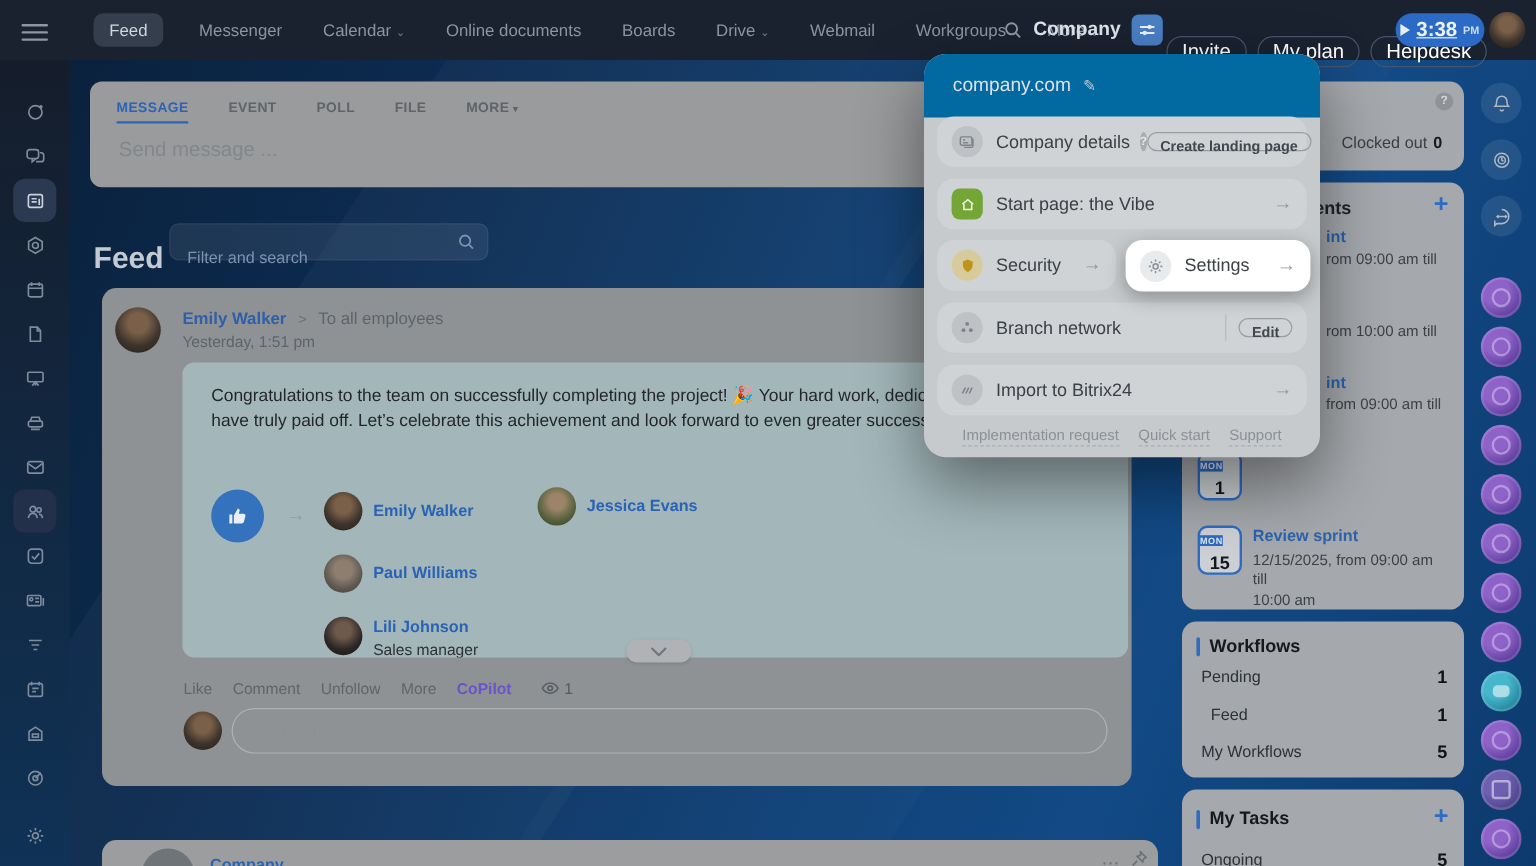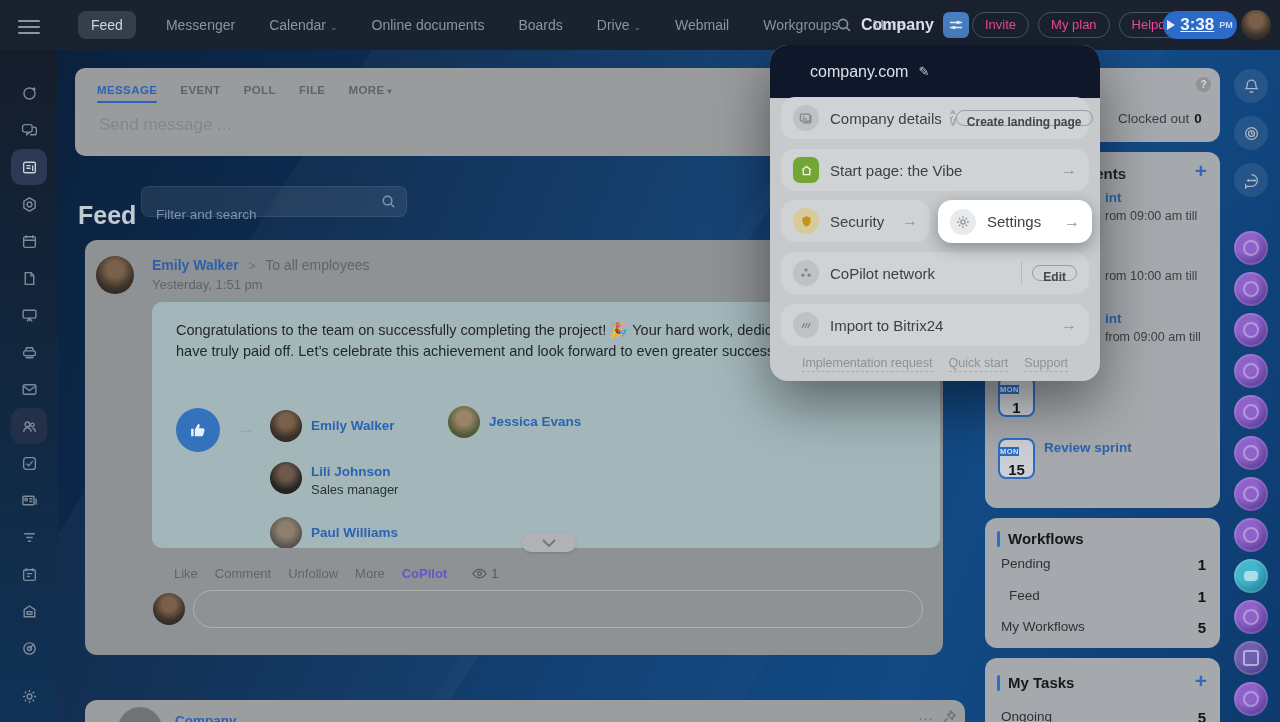--- a/index.html
+++ b/index.html
@@ -16,40 +16,40 @@
   .burger span{display:block;height:2px;background:#8c97a4;margin:4px 0;border-radius:1px;}
   .nav{position:absolute;left:78px;top:0;height:50px;display:flex;align-items:center;gap:26px;}
   .nav-item{color:#8b95a1;font-size:14px;white-space:nowrap;cursor:pointer;padding:6px 4px;border-radius:8px;}
   .nav-item.active{background:#343e4c;color:#cfd6de;padding:6px 13px;}
   .nav-item .chev{font-size:9px;margin-left:4px;opacity:.8;}
   .search-cluster{position:absolute;left:836px;top:0;height:50px;display:flex;align-items:center;gap:9px;}
   .search-cluster svg{display:block;}
   .search-query{color:#dfe5ec;font-size:16px;font-weight:bold;}
   .filter-btn{width:26px;height:26px;border-radius:6px;background:#4a7fc4;display:flex;align-items:center;justify-content:center;cursor:pointer;}
   .pill-row{position:absolute;left:972px;top:12px;display:flex;gap:9px;}
-  .tb-pill{height:24px;line-height:24px;padding:0 12px;border:1px solid #46536a;border-radius:13px;color:#ec4899;font-size:13px;cursor:pointer;white-space:nowrap;}
+  .tb-pill{height:24px;line-height:24px;padding:0 12px;border:1px solid #46536a;border-radius:13px;color:#ffffff;font-size:17px;cursor:pointer;white-space:nowrap;margin-top:18px;}
   .time-pill{position:absolute;left:1163px;top:11px;width:74px;height:28px;border-radius:14px;background:#2b6ac6;display:flex;align-items:center;justify-content:center;gap:5px;cursor:pointer;}
   .time-pill .play{width:0;height:0;border-left:8px solid #e9eef6;border-top:5px solid transparent;border-bottom:5px solid transparent;}
   .time-pill .t{color:#eef3f9;font-size:17px;font-weight:bold;text-decoration:underline;}
   .time-pill .mer{color:#cfdcef;font-size:9px;font-weight:bold;}
   .tb-avatar{position:absolute;left:1241px;top:10px;width:30px;height:30px;border-radius:50%;cursor:pointer;}
 
   
   .leftbar{position:absolute;left:0;top:50px;bottom:0;width:58px;background:linear-gradient(180deg,#151d2b,#0f3256);padding-top:24px;box-sizing:border-box;z-index:4;}
   .side-item{width:36px;height:36px;margin:1px auto;border-radius:10px;display:flex;align-items:center;justify-content:center;cursor:pointer;}
   .side-item svg{stroke:#7e8b9b;}
   .side-item.active{background:#2b3952;}
   .side-item.active svg{stroke:#c9d3de;}
   .side-item.soft{background:#22304a;}
   .side-item.push{margin-top:12px;}
 
   
   .card{position:absolute;background:#949697;border-radius:12px;}
   .composer{left:75px;top:68px;width:893px;height:88px;border-radius:10px;background:#999b9d;}
-  .tabs{position:absolute;left:22px;top:16px;display:flex;gap:23px;}
+  .tabs{position:absolute;left:22px;top:16px;display:flex;gap:33px;}
   .tab{font-size:11.5px;font-weight:bold;letter-spacing:.4px;color:#5f6468;cursor:pointer;position:relative;padding-bottom:7px;}
   .tab.active{color:#2d63b5;}
   .tab.active::after{content:"";position:absolute;left:0;right:0;bottom:0;height:2px;background:#2d63b5;border-radius:1px;}
   .tab .chev{font-size:8px;margin-left:3px;}
   .composer input{position:absolute;left:22px;top:46px;width:500px;background:transparent;border:none;outline:none;font-size:17px;color:#6c7074;font-family:inherit;}
   .composer input::placeholder{color:#83878b;}
 
   .feed-title{position:absolute;left:78px;top:184px;font-size:25px;font-weight:600;color:#c3cad2;}
   .feed-filter{position:absolute;left:141px;top:186px;width:266px;height:31px;border-radius:8px;background:rgba(255,255,255,0.08);border:1px solid rgba(255,255,255,0.07);box-sizing:border-box;}
   .feed-filter input{position:absolute;left:12px;top:19px;width:210px;background:transparent;border:none;outline:none;font-size:13.5px;color:#aebdd1;font-family:inherit;}
@@ -77,21 +77,21 @@
   .lcol{position:absolute;top:108px;display:flex;flex-direction:column;gap:20px;}
   .lcol1{left:118px;}
   .lcol2{left:296px;top:104px;}
   .liker{display:flex;gap:9px;cursor:pointer;}
   .liker .pav{width:32px;height:32px;flex:0 0 32px;}
   .liker .nm{color:#2b63b4;font-weight:bold;font-size:13.5px;}
   .liker .rl{color:#2c3136;font-size:13px;margin-top:2px;}
   .liker.center .nm{line-height:32px;}
   .expander{position:absolute;left:437px;top:293px;width:54px;height:19px;background:#b0b2b5;border-radius:9px;display:flex;align-items:center;justify-content:center;cursor:pointer;box-shadow:0 1px 3px rgba(0,0,0,0.15);}
   .expander svg{display:block;}
-  .actions{position:absolute;left:68px;top:326px;display:flex;align-items:center;gap:17px;font-size:13px;margin-left:21px;}
+  .actions{position:absolute;left:68px;top:326px;display:flex;align-items:center;gap:17px;font-size:13px;}
   .act{color:#5f6569;cursor:pointer;}
   .act.copilot{color:#6a52cc;font-weight:bold;}
   .views{display:flex;align-items:center;gap:4px;color:#545a60;margin-left:8px;}
   .comment-row{position:absolute;left:68px;top:350px;}
   .comment-av{position:absolute;left:0;top:3px;width:32px;height:32px;}
   .comment-input{position:absolute;left:40px;top:0;width:730px;height:38px;border:1.5px solid #aeb1b4;border-radius:19px;box-sizing:border-box;background:transparent;}
   .comment-input input{position:absolute;left:17px;top:8px;width:680px;background:transparent;border:none;outline:none;font-size:14px;color:#6c7074;font-family:inherit;}
   .comment-input input::placeholder{color:#8d9194;}
 
   .next-post{left:85px;top:700px;width:880px;height:40px;background:#9b9d9f;border-radius:12px 12px 0 0;}
@@ -133,21 +133,21 @@
        background:radial-gradient(circle at 35% 32%,#8f62c9 0 35%,#5d3d9c 75%,#4c3283 100%);
        box-shadow:inset 0 0 0 2px rgba(255,255,255,0.14);display:flex;align-items:center;justify-content:center;}
   .orb::after{content:"";width:12px;height:12px;border:2px solid rgba(255,255,255,0.35);border-radius:50%;}
   .orb.teal{background:radial-gradient(circle at 35% 32%,#46b6cd 0 35%,#1f7f96 80%);}
   .orb.teal::after{width:14px;height:10px;border-radius:4px;border-width:0;background:rgba(255,255,255,0.55);}
   .orb.badge{background:radial-gradient(circle at 35% 32%,#6e5fb0 0 35%,#4a3f86 80%);}
   .orb.badge::after{width:12px;height:12px;border-radius:3px;border:2px solid rgba(255,255,255,0.5);}
 
   
   .dropdown{position:absolute;left:770px;top:45px;width:330px;height:336px;border-radius:18px;background:#c7cacc;z-index:30;box-shadow:0 22px 55px rgba(0,0,0,0.45);}
-  .dd-head{position:absolute;left:0;top:0;right:0;height:53px;background:#0f172a;border-radius:18px 18px 0 0;display:flex;align-items:center;padding-left:40px;box-sizing:border-box;}
+  .dd-head{position:absolute;left:0;top:0;right:0;height:53px;background:#0369a1;border-radius:18px 18px 0 0;display:flex;align-items:center;padding-left:24px;box-sizing:border-box;}
   .dd-domain{color:#dde1e6;font-size:16px;}
   .dd-pencil{color:#c3c9d0;font-size:13px;margin-left:10px;cursor:pointer;}
   .dd-row{position:absolute;left:11px;width:308px;height:42px;background:#d0d3d5;border-radius:14px;display:flex;align-items:center;box-sizing:border-box;padding:0 12px;cursor:pointer;}
   .dd-ic{width:26px;height:26px;border-radius:50%;background:#bfc2c5;display:flex;align-items:center;justify-content:center;flex:0 0 26px;margin-right:11px;}
   .dd-ic.green{background:#74a636;border-radius:7px;}
   .dd-ic.gold{background:#d8cb9b;}
   .dd-label{font-size:15px;color:#3c4146;font-weight:500;white-space:nowrap;}
   .dd-arrow{margin-left:auto;color:#8f959b;font-size:16px;}
   .dd-q{width:16px;height:16px;border-radius:50%;background:#a9adb0;color:#e8e9ea;font-size:10px;font-weight:bold;display:flex;align-items:center;justify-content:center;margin-left:8px;}
   .dd-pill{margin-left:auto;height:16px;line-height:22px;padding:0 10px;border:1.5px solid #989da2;border-radius:13px;font-size:12px;font-weight:bold;color:#41464c;white-space:nowrap;box-sizing:border-box;}
@@ -359,28 +359,28 @@
               <path d="M5.5 13V7.6L8.2 3c.9.2 1.4 1 1.1 1.9L8.8 6.5h3.1c.9 0 1.5.8 1.3 1.6l-1 3.8c-.2.7-.8 1.1-1.5 1.1z"></path>
             </svg>
         </div>
         <span class="like-arrow">→</span>
 
         <div class="lcol lcol1">
           <div class="liker center">
             <span class="pav av-emily"></span>
             <span><span class="nm">Emily Walker</span></span>
           </div>
+          <div class="liker center">
+            <span class="pav av-paul"></span>
+            <span><span class="nm">Paul Williams</span></span>
+          </div>
           <div class="liker">
             <span class="pav av-lili"></span>
             <span><span class="nm">Lili Johnson</span>
             <div class="rl">Sales manager</div></span>
-          </div>
-          <div class="liker center">
-            <span class="pav av-paul"></span>
-            <span><span class="nm">Paul Williams</span></span>
           </div>
         </div>
         <div class="lcol lcol2">
           <div class="liker center">
             <span class="pav av-jessica"></span>
             <span><span class="nm">Jessica Evans</span></span>
           </div>
         </div>
       </div>
 
@@ -452,20 +452,21 @@
           <span class="cd" style="display:block">1</span>
         </span>
       </div>
       <div class="ev" style="top:286px">
         <span class="chip">
           <span class="cm">MON</span>
           <span class="cd" style="display:block">15</span>
         </span>
         <span>
           <span class="et">Review sprint</span>
+          <div class="ed"><span>12/15/2025, from 09:00 am till</span><br><span>10:00 am</span></div>
         </span>
       </div>
     </div>
 
     <div class="rcard wf-card">
       <span class="bar-title">
         <span class="bar"></span>
         <span class="tt">Workflows</span>
       </span>
       <div class="wrow" style="top:38px">
@@ -582,21 +583,21 @@
     </div>
 
     <div class="dd-row row4">
       <span class="dd-ic">
         <svg width="14" height="14" viewBox="0 0 16 16" fill="#7d8389">
             <circle cx="8" cy="4.5" r="1.8"></circle>
             <circle cx="4.5" cy="10.5" r="1.8"></circle>
             <circle cx="11.5" cy="10.5" r="1.8"></circle>
           </svg>
       </span>
-      <span class="dd-label">CoPilot network</span>
+      <span class="dd-label">Branch network</span>
       <span class="dd-div"></span>
       <span class="dd-pill" style="margin-left:0">Edit</span>
     </div>
 
     <div class="dd-row row5">
       <span class="dd-ic">
         <svg width="13" height="13" viewBox="0 0 16 16" fill="none" stroke="#7d8389" stroke-width="1.6">
             <path d="M4 11L7 5M7.5 11l3-6M11 11l3-6" transform="translate(-1.5 0)"></path>
           </svg>
       </span>

